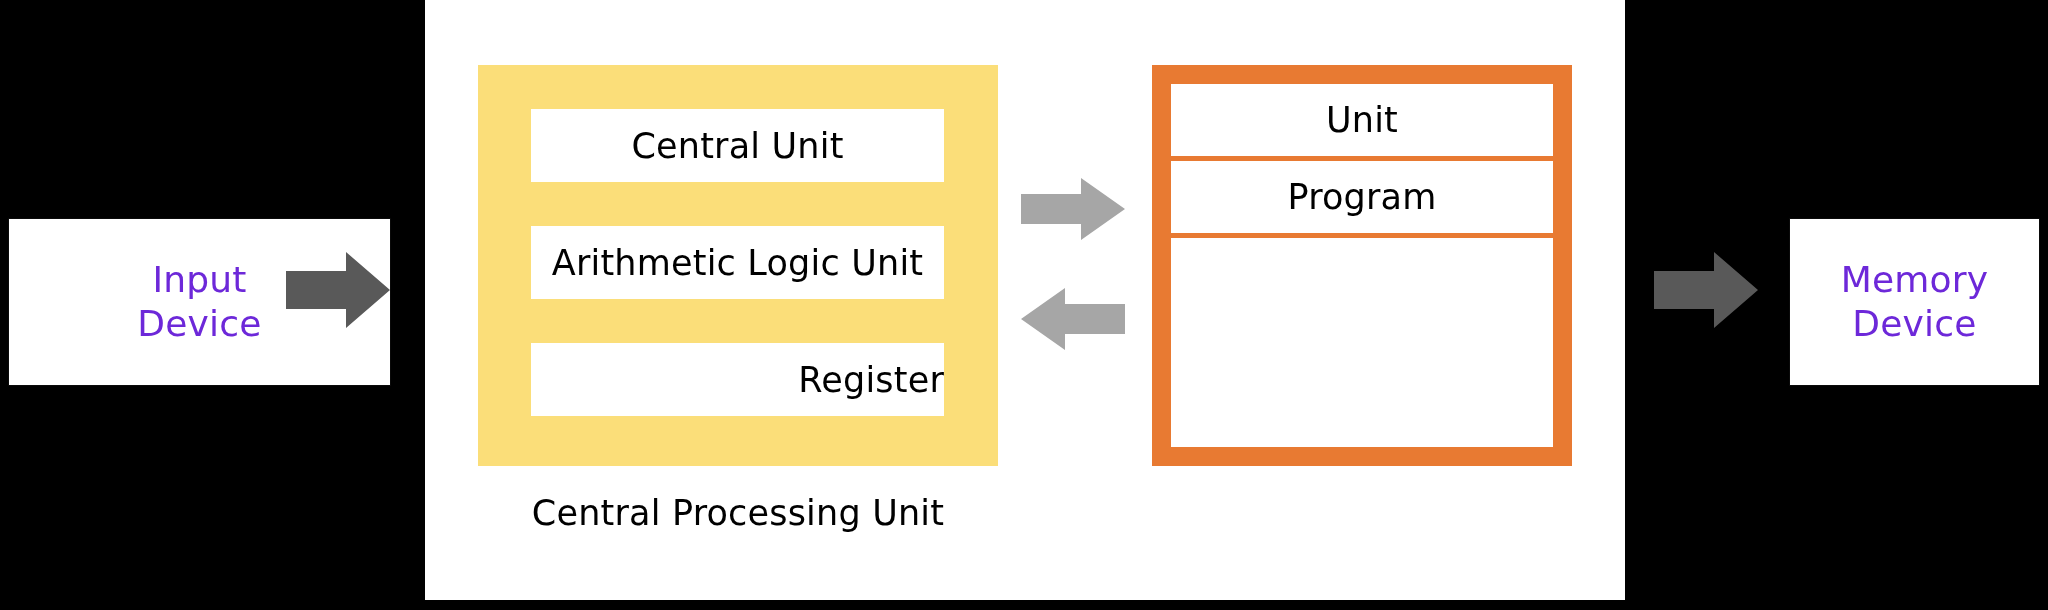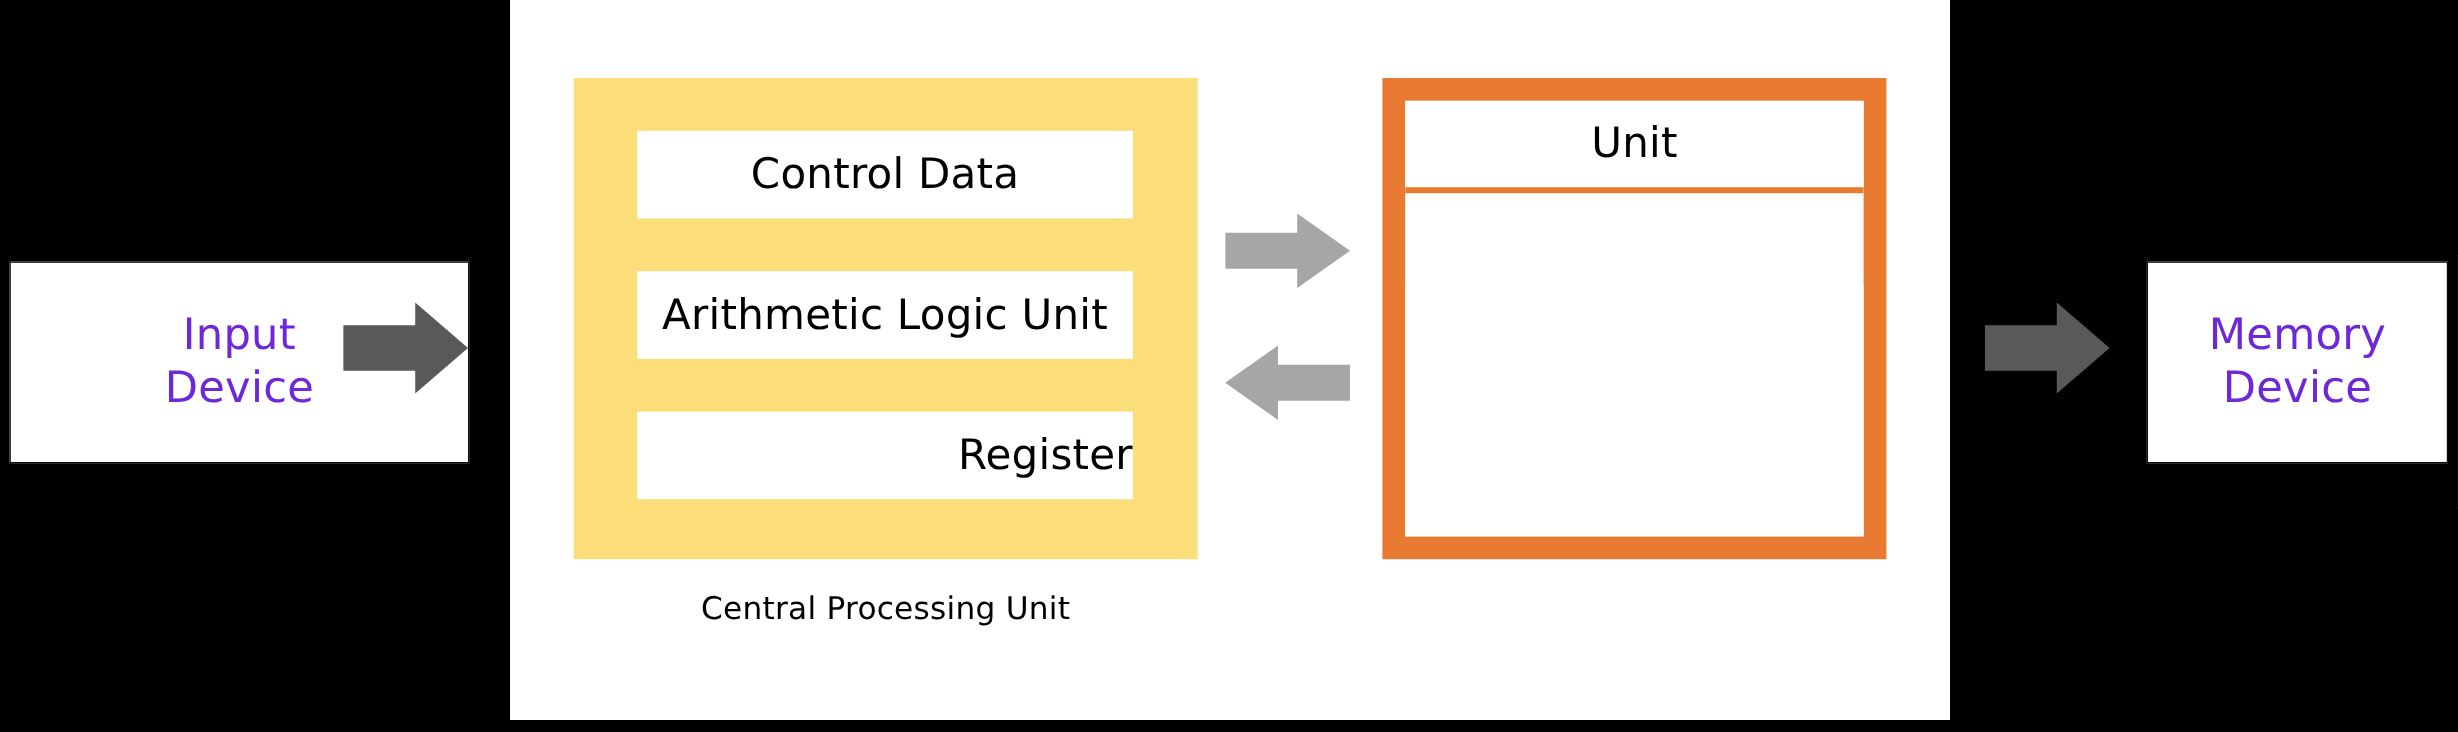--- a/index.html
+++ b/index.html
@@ -131,21 +131,21 @@
     box-sizing: border-box;
   }
   #memory-cell-0 { top: 0px;   height: 77px; border-bottom: 5px solid #E87A32; }
   #memory-cell-1 { top: 77px;  height: 77px; border-bottom: 5px solid #E87A32; }
   #memory-cell-2 { top: 154px; height: 209px; }
 
   
   .caption {
     position: absolute;
     color: #000000;
-    font-size: 26px;
+    font-size: 35px;
     font-weight: 400;
     letter-spacing: 0.2px;
     text-align: center;
     white-space: nowrap;
   }
   #caption-cpu    { left: 478px;  top: 493px; width: 520px; }
   #caption-memory { left: 1152px; top: 493px; width: 420px; }
 </style>
 </head>
 <body>
@@ -162,21 +162,21 @@
   </div>
 
   <div class="arrow" id="arrow-input">
     <svg class="shape" viewBox="0 0 104 76" preserveAspectRatio="none">
       <polygon points="0,19 60,19 60,0 104,38 60,76 60,57 0,57" fill="#595959"></polygon>
     </svg>
   </div>
 
   <div id="cpu-block">
     <div class="cpu-unit" id="cpu-unit-0">
-      <span>Control Data</span>
+      <span>Central Unit</span>
     </div>
     <div class="cpu-unit" id="cpu-unit-1">
       <span>Arithmetic Logic Unit</span>
     </div>
     <div class="cpu-unit" id="cpu-unit-2">
       <span>Register</span>
     </div>
   </div>
 
   <div class="caption" id="caption-cpu">Central Processing Unit</div>
@@ -191,20 +191,23 @@
     <svg class="shape" viewBox="0 0 104 62" preserveAspectRatio="none">
       <polygon points="104,16 44,16 44,0 0,31 44,62 44,46 104,46" fill="#A6A6A6"></polygon>
     </svg>
   </div>
 
   <div id="memory-block">
     <div class="memory-inner">
       <div class="memory-cell" id="memory-cell-0">
         <span>Unit</span>
       </div>
+      <div class="memory-cell" id="memory-cell-1">
+        <span>Program</span>
+      </div>
       <div class="memory-cell" id="memory-cell-2">
         <span></span>
       </div>
     </div>
   </div>
 
 
   <div class="arrow" id="arrow-output">
     <svg class="shape" viewBox="0 0 104 76" preserveAspectRatio="none">
       <polygon points="0,19 60,19 60,0 104,38 60,76 60,57 0,57" fill="#595959"></polygon>

